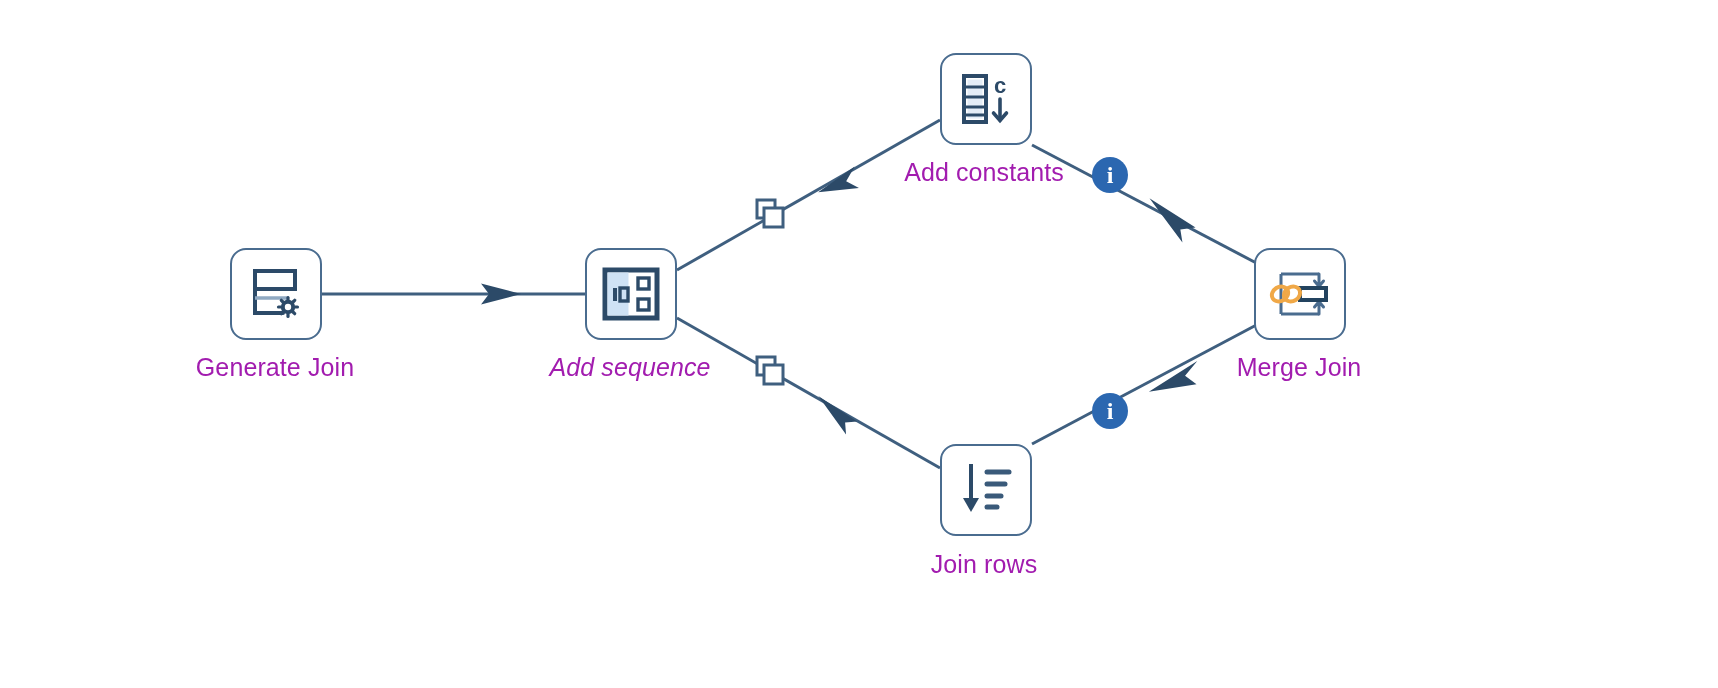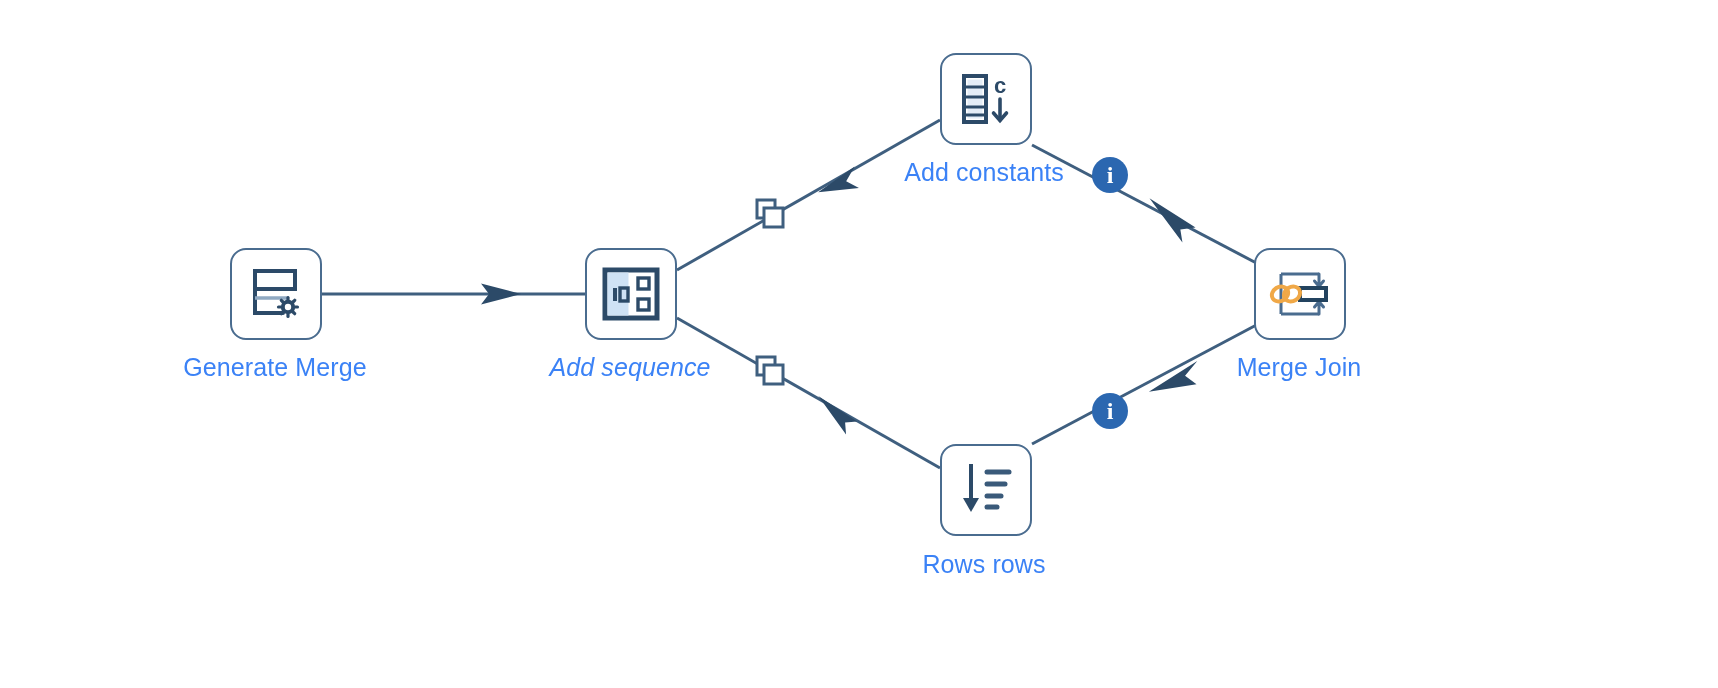--- a/index.html
+++ b/index.html
@@ -35,21 +35,21 @@
     border-radius: 16px;
     background: #ffffff;
     box-sizing: border-box;
     display: flex;
     align-items: center;
     justify-content: center;
   }
   .node-label {
     position: absolute;
     font-size: 25px;
-    color: #3b82f6;
+    color: #a21caf;
     white-space: nowrap;
     text-align: center;
     letter-spacing: 0.1px;
   }
   .badge-info {
     position: absolute;
     width: 36px;
     height: 36px;
     border-radius: 50%;
     background: #2b67b0;
@@ -120,21 +120,21 @@
           <line x1="-9.5" y1="0" x2="-7" y2="0"></line>
           <line x1="7" y1="0" x2="9.5" y2="0"></line>
           <line x1="-6.7" y1="-6.7" x2="-5" y2="-5"></line>
           <line x1="5" y1="5" x2="6.7" y2="6.7"></line>
           <line x1="6.7" y1="-6.7" x2="5" y2="-5"></line>
           <line x1="-5" y1="5" x2="-6.7" y2="6.7"></line>
         </g>
       </g>
     </svg>
   </div>
-  <div class="node-label" style="left:0; top:353px; width:550px; text-align:center;">Generate Merge</div>
+  <div class="node-label" style="left:0; top:353px; width:550px; text-align:center;">Generate Join</div>
 
   <div class="node" style="left:585px; top:248px;">
     <svg width="60" height="60" viewBox="0 0 60 60">
       <rect x="4" y="6" width="52" height="48" fill="#ffffff" stroke="#2c4a68" stroke-width="5"></rect>
       <rect x="6.5" y="8.5" width="21" height="43" fill="#cfe2f5"></rect>
       <rect x="12" y="24" width="4" height="13" fill="#2c4a68"></rect>
       <rect x="19" y="24" width="8" height="13" fill="none" stroke="#2c4a68" stroke-width="3.4"></rect>
       <rect x="37" y="14" width="11" height="11" fill="none" stroke="#2c4a68" stroke-width="3.4"></rect>
       <rect x="37" y="35" width="11" height="11" fill="none" stroke="#2c4a68" stroke-width="3.4"></rect>
     </svg>
@@ -167,21 +167,21 @@
       </g>
       <path d="M7 38 L15 52 L23 38 Z" fill="#2c4a68"></path>
       <g stroke="#3a5a7a" stroke-width="5" stroke-linecap="round">
         <line x1="31" y1="12" x2="53" y2="12"></line>
         <line x1="31" y1="24" x2="49" y2="24"></line>
         <line x1="31" y1="36" x2="45" y2="36"></line>
         <line x1="31" y1="47" x2="41" y2="47"></line>
       </g>
     </svg>
   </div>
-  <div class="node-label" style="left:734px; top:550px; width:500px; text-align:center;">Rows rows</div>
+  <div class="node-label" style="left:734px; top:550px; width:500px; text-align:center;">Join rows</div>
 
   <div class="node" style="left:1254px; top:248px;">
     <svg width="66" height="60" viewBox="0 0 66 60">
       <path d="M14 10 H52 M14 10 V50 M14 50 H52" fill="none" stroke="#4a6c8f" stroke-width="3"></path>
       <path d="M52 10 L52 21 M47.5 17 L52 22.5 L56.5 17" fill="none" stroke="#4a6c8f" stroke-width="3" stroke-linecap="round"></path>
       <path d="M52 50 L52 39 M47.5 43 L52 37.5 L56.5 43" fill="none" stroke="#4a6c8f" stroke-width="3" stroke-linecap="round"></path>
       <rect x="33" y="24" width="26" height="12" fill="#ffffff" stroke="#23435f" stroke-width="4"></rect>
       <g fill="none" stroke="#f0a847" stroke-width="4">
         <ellipse cx="13" cy="30" rx="8.5" ry="7" transform="rotate(-32 13 30)"></ellipse>
         <ellipse cx="25" cy="30" rx="8.5" ry="7" transform="rotate(-32 25 30)"></ellipse>

